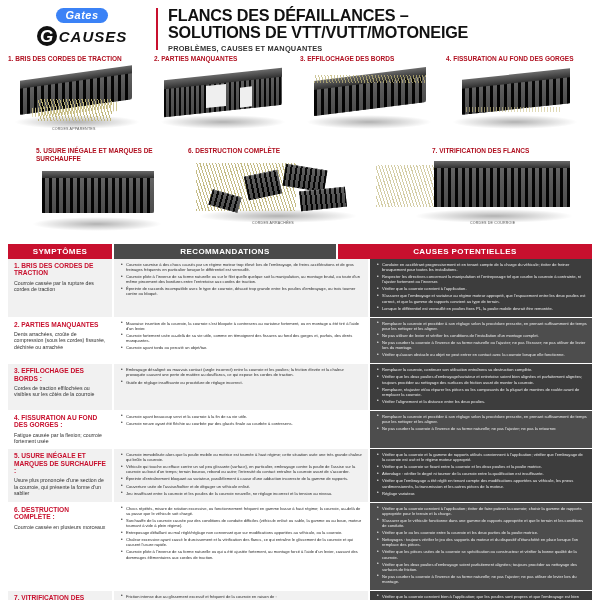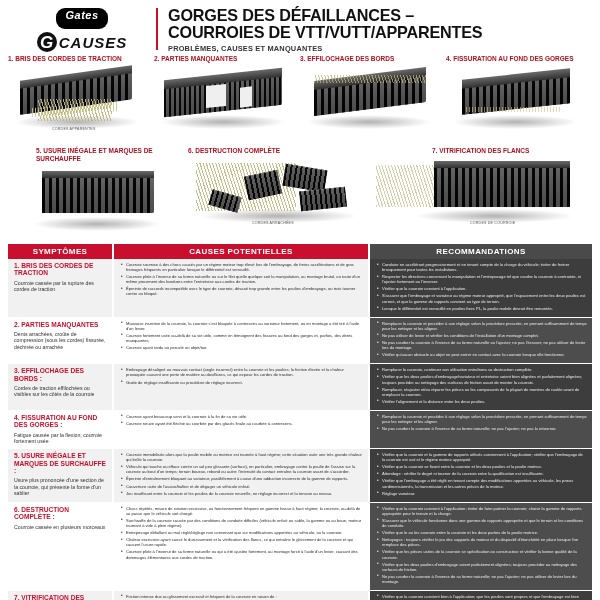--- a/index.html
+++ b/index.html
@@ -10,22 +10,22 @@
     font-family: "Liberation Sans", sans-serif;
     color: #1a1a1a;
     overflow: hidden;
   }
   .page { width: 600px; height: 600px; position: relative; padding: 6px 8px 0 8px; }
 
   
   .header { display: flex; align-items: flex-start; height: 46px; }
   .brandblock { width: 148px; padding-top: 2px; display: flex; flex-direction: column; align-items: center; }
   .gates-logo {
-    background: #000000; color: #fff; font-weight: bold; font-style: italic;
-    font-size: 11px; letter-spacing: .5px; padding: 1px 9px 8px 9px; border-radius: 9px;
+    background: #3b82f6; color: #fff; font-weight: bold; font-style: italic;
+    font-size: 11px; letter-spacing: .5px; padding: 1px 9px 2px 9px; border-radius: 9px;
     line-height: 12px;
     text-align: right;
   }
   .gforce {
     margin-top: 3px; display: flex; align-items: center; gap: 2px;
   }
   .gforce .g {
     background: #111; color: #fff; font-weight: bold; font-style: italic; font-size: 17px;
     width: 20px; height: 20px; border-radius: 50%; display: flex; align-items: center;
     justify-content: center; line-height: 1;
@@ -136,22 +136,22 @@
   <div class="header">
     <div class="brandblock">
       <div class="gates-logo">Gates</div>
       <div class="gforce">
         <div class="g">G</div>
         <div class="word">CAUSES</div>
       </div>
     </div>
     <div class="vrule"></div>
     <div class="titles">
-      <div class="title-main">GORGES DES DÉFAILLANCES –</div>
-      <div class="title-main">COURROIES DE VTT/VUTT/APPARENTES</div>
+      <div class="title-main">FLANCS DES DÉFAILLANCES –</div>
+      <div class="title-main">SOLUTIONS DE VTT/VUTT/MOTONEIGE</div>
       <div class="title-sub">PROBLÈMES, CAUSES ET MANQUANTES</div>
     </div>
   </div>
 
   <div class="figs">
 
     <div class="figrow">
 
       <div class="fig" style="width:146px;height:90px;">
         <div class="fig-cap">
@@ -273,22 +273,22 @@
           <div class="micro-label" style="left:96px;top:64px;">CORDES DE COURROIE</div>
         </div>
       </div>
 
     </div>
   </div>
 
   <div class="table">
     <div class="thead">
       <div class="th sym">SYMPTÔMES</div>
+      <div class="th reco">RECOMMANDATIONS</div>
       <div class="th cause">CAUSES POTENTIELLES</div>
-      <div class="th reco">RECOMMANDATIONS</div>
     </div>
     <div id="tbody">
         <div class="trow row-a">
           <div class="c-sym">
             <div class="t">1. BRIS DES CORDES DE TRACTION</div>
             <div class="d">Courroie cassée par la rupture des cordes de traction</div>
           </div>
           <div class="c-cause">
             <div class="bul">Courroie soumise à des chocs causés par un régime moteur trop élevé lors de l'embrayage, de freins accélérations et de gros freinages fréquents en particulier lorsque le différentiel est verrouillé.</div>
             <div class="bul">Courroie pliée à l'inverse de sa forme naturelle ou sur le filet quelle quelque soit la manipulation, au montage brutal, ou toute d'un même pincement des bordures entre l'entretoise aux cordes de traction.</div>

